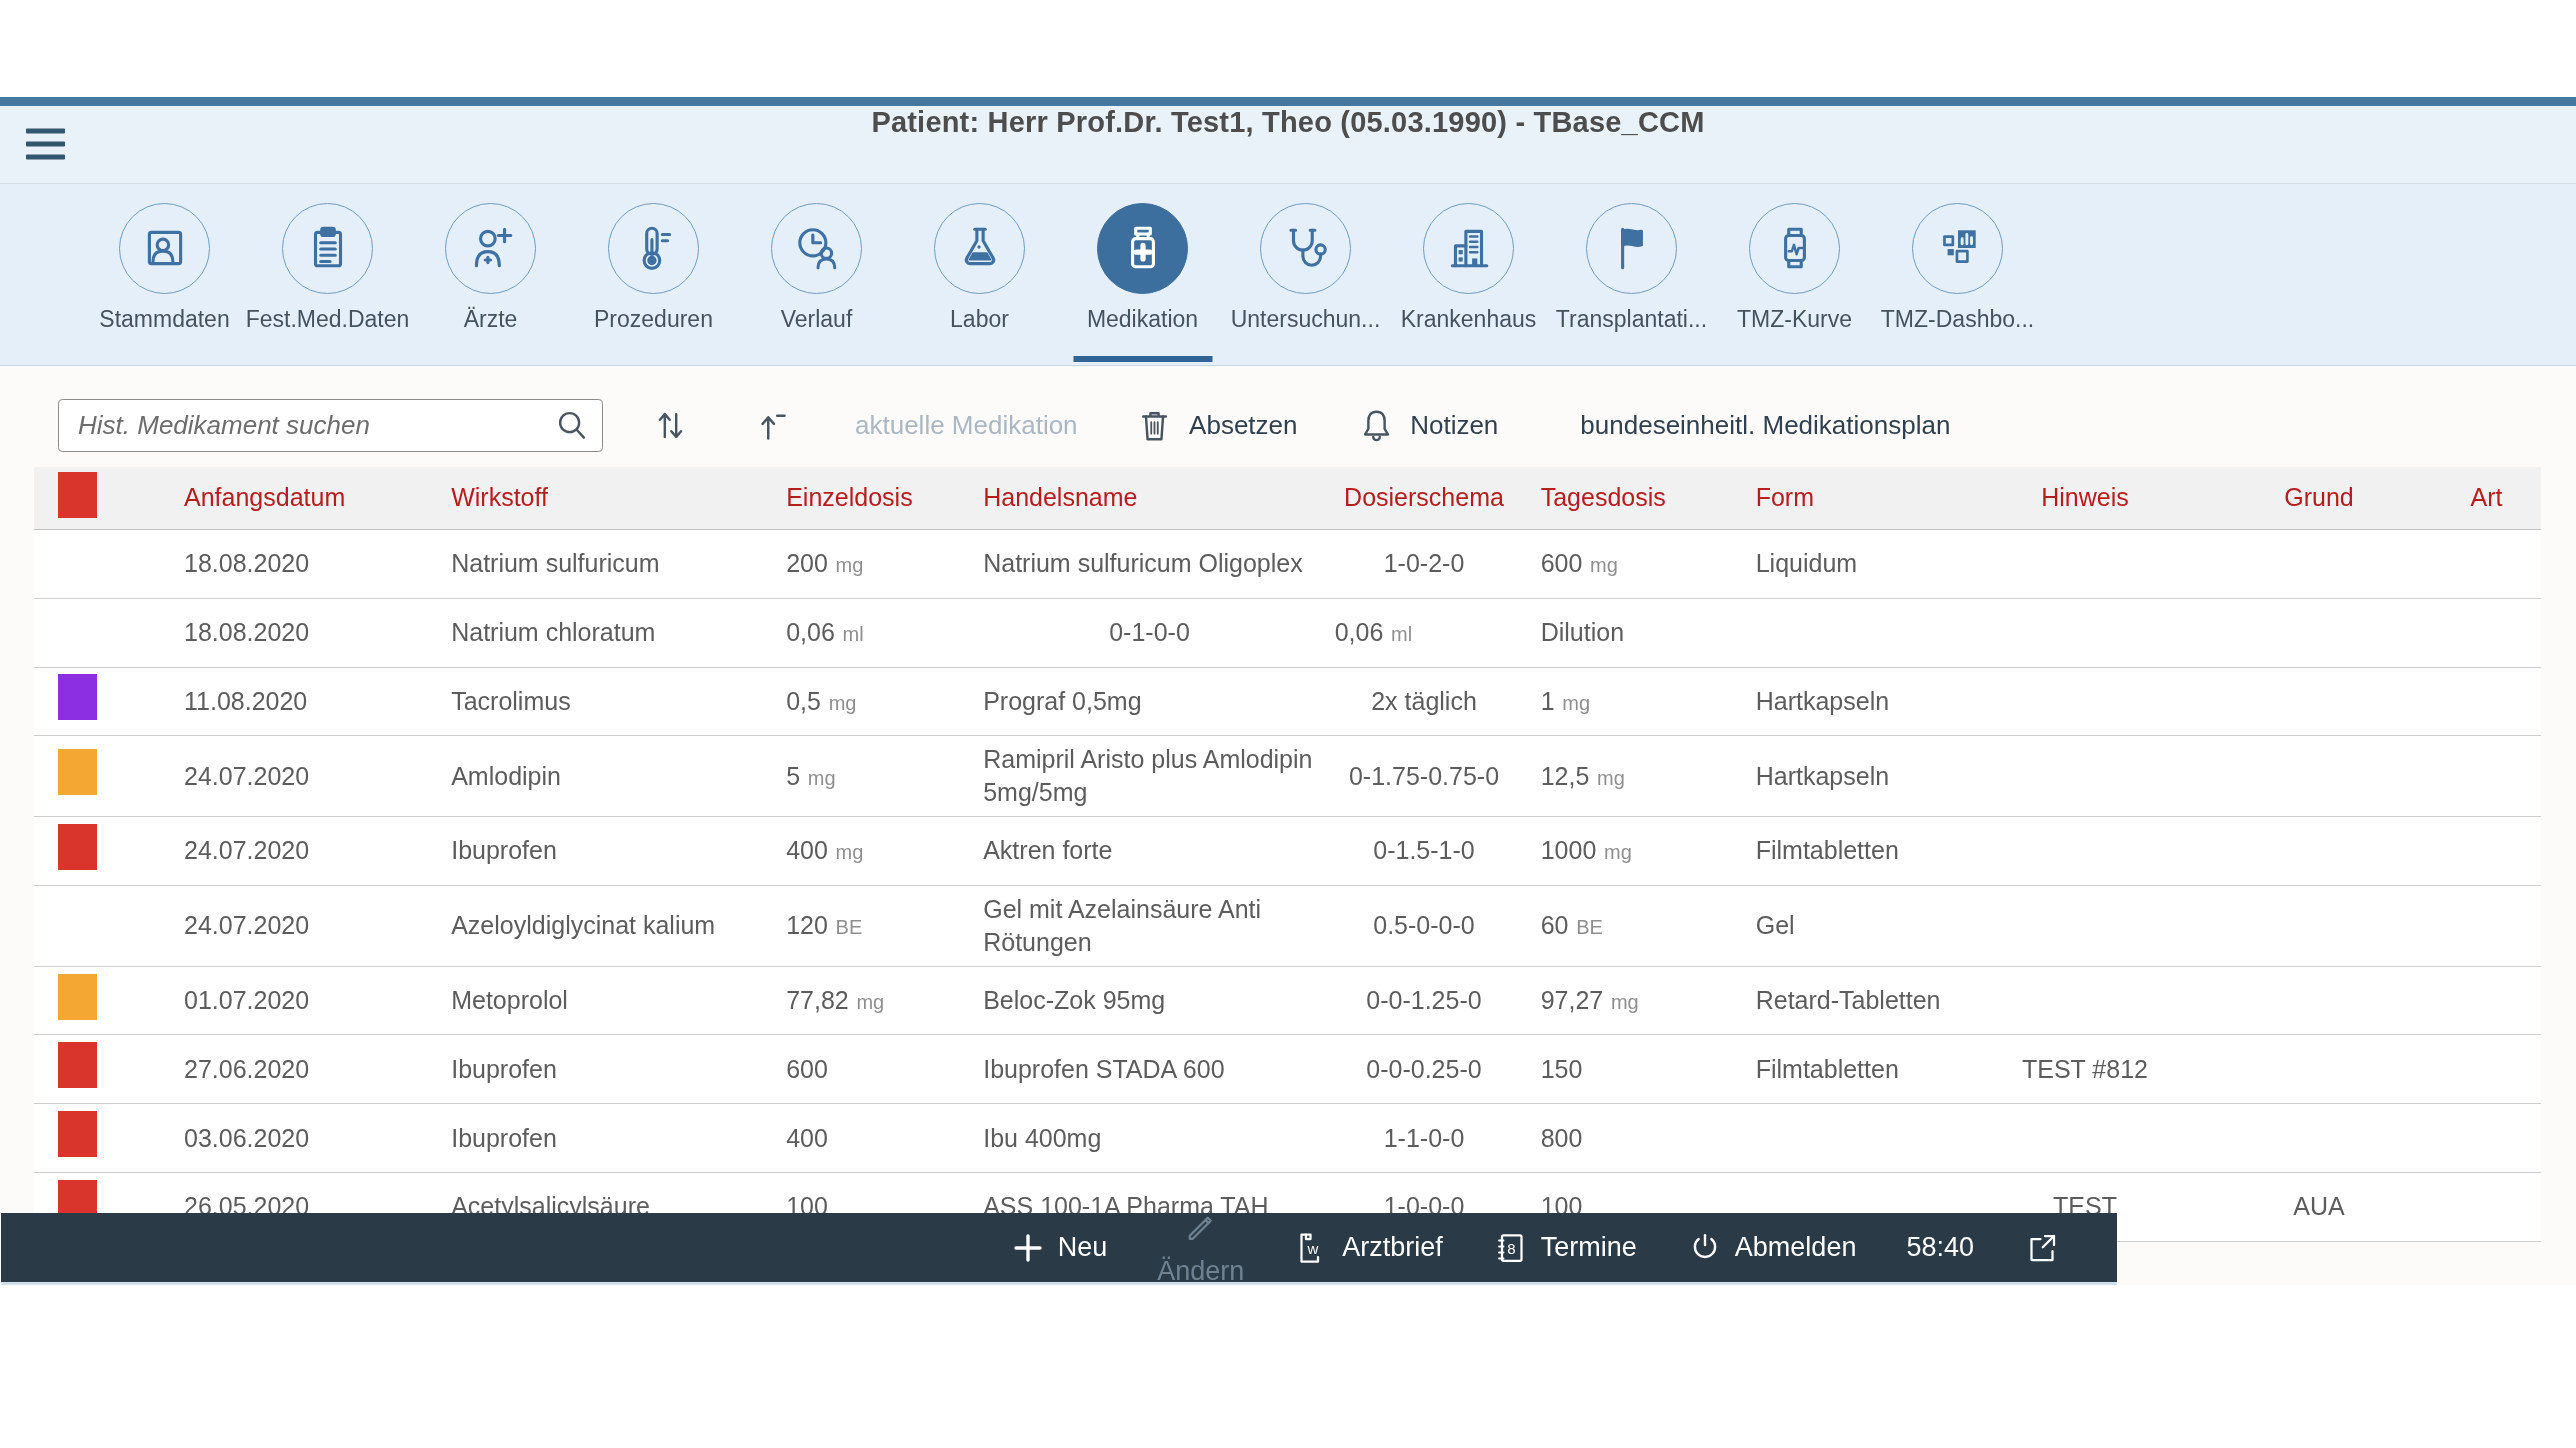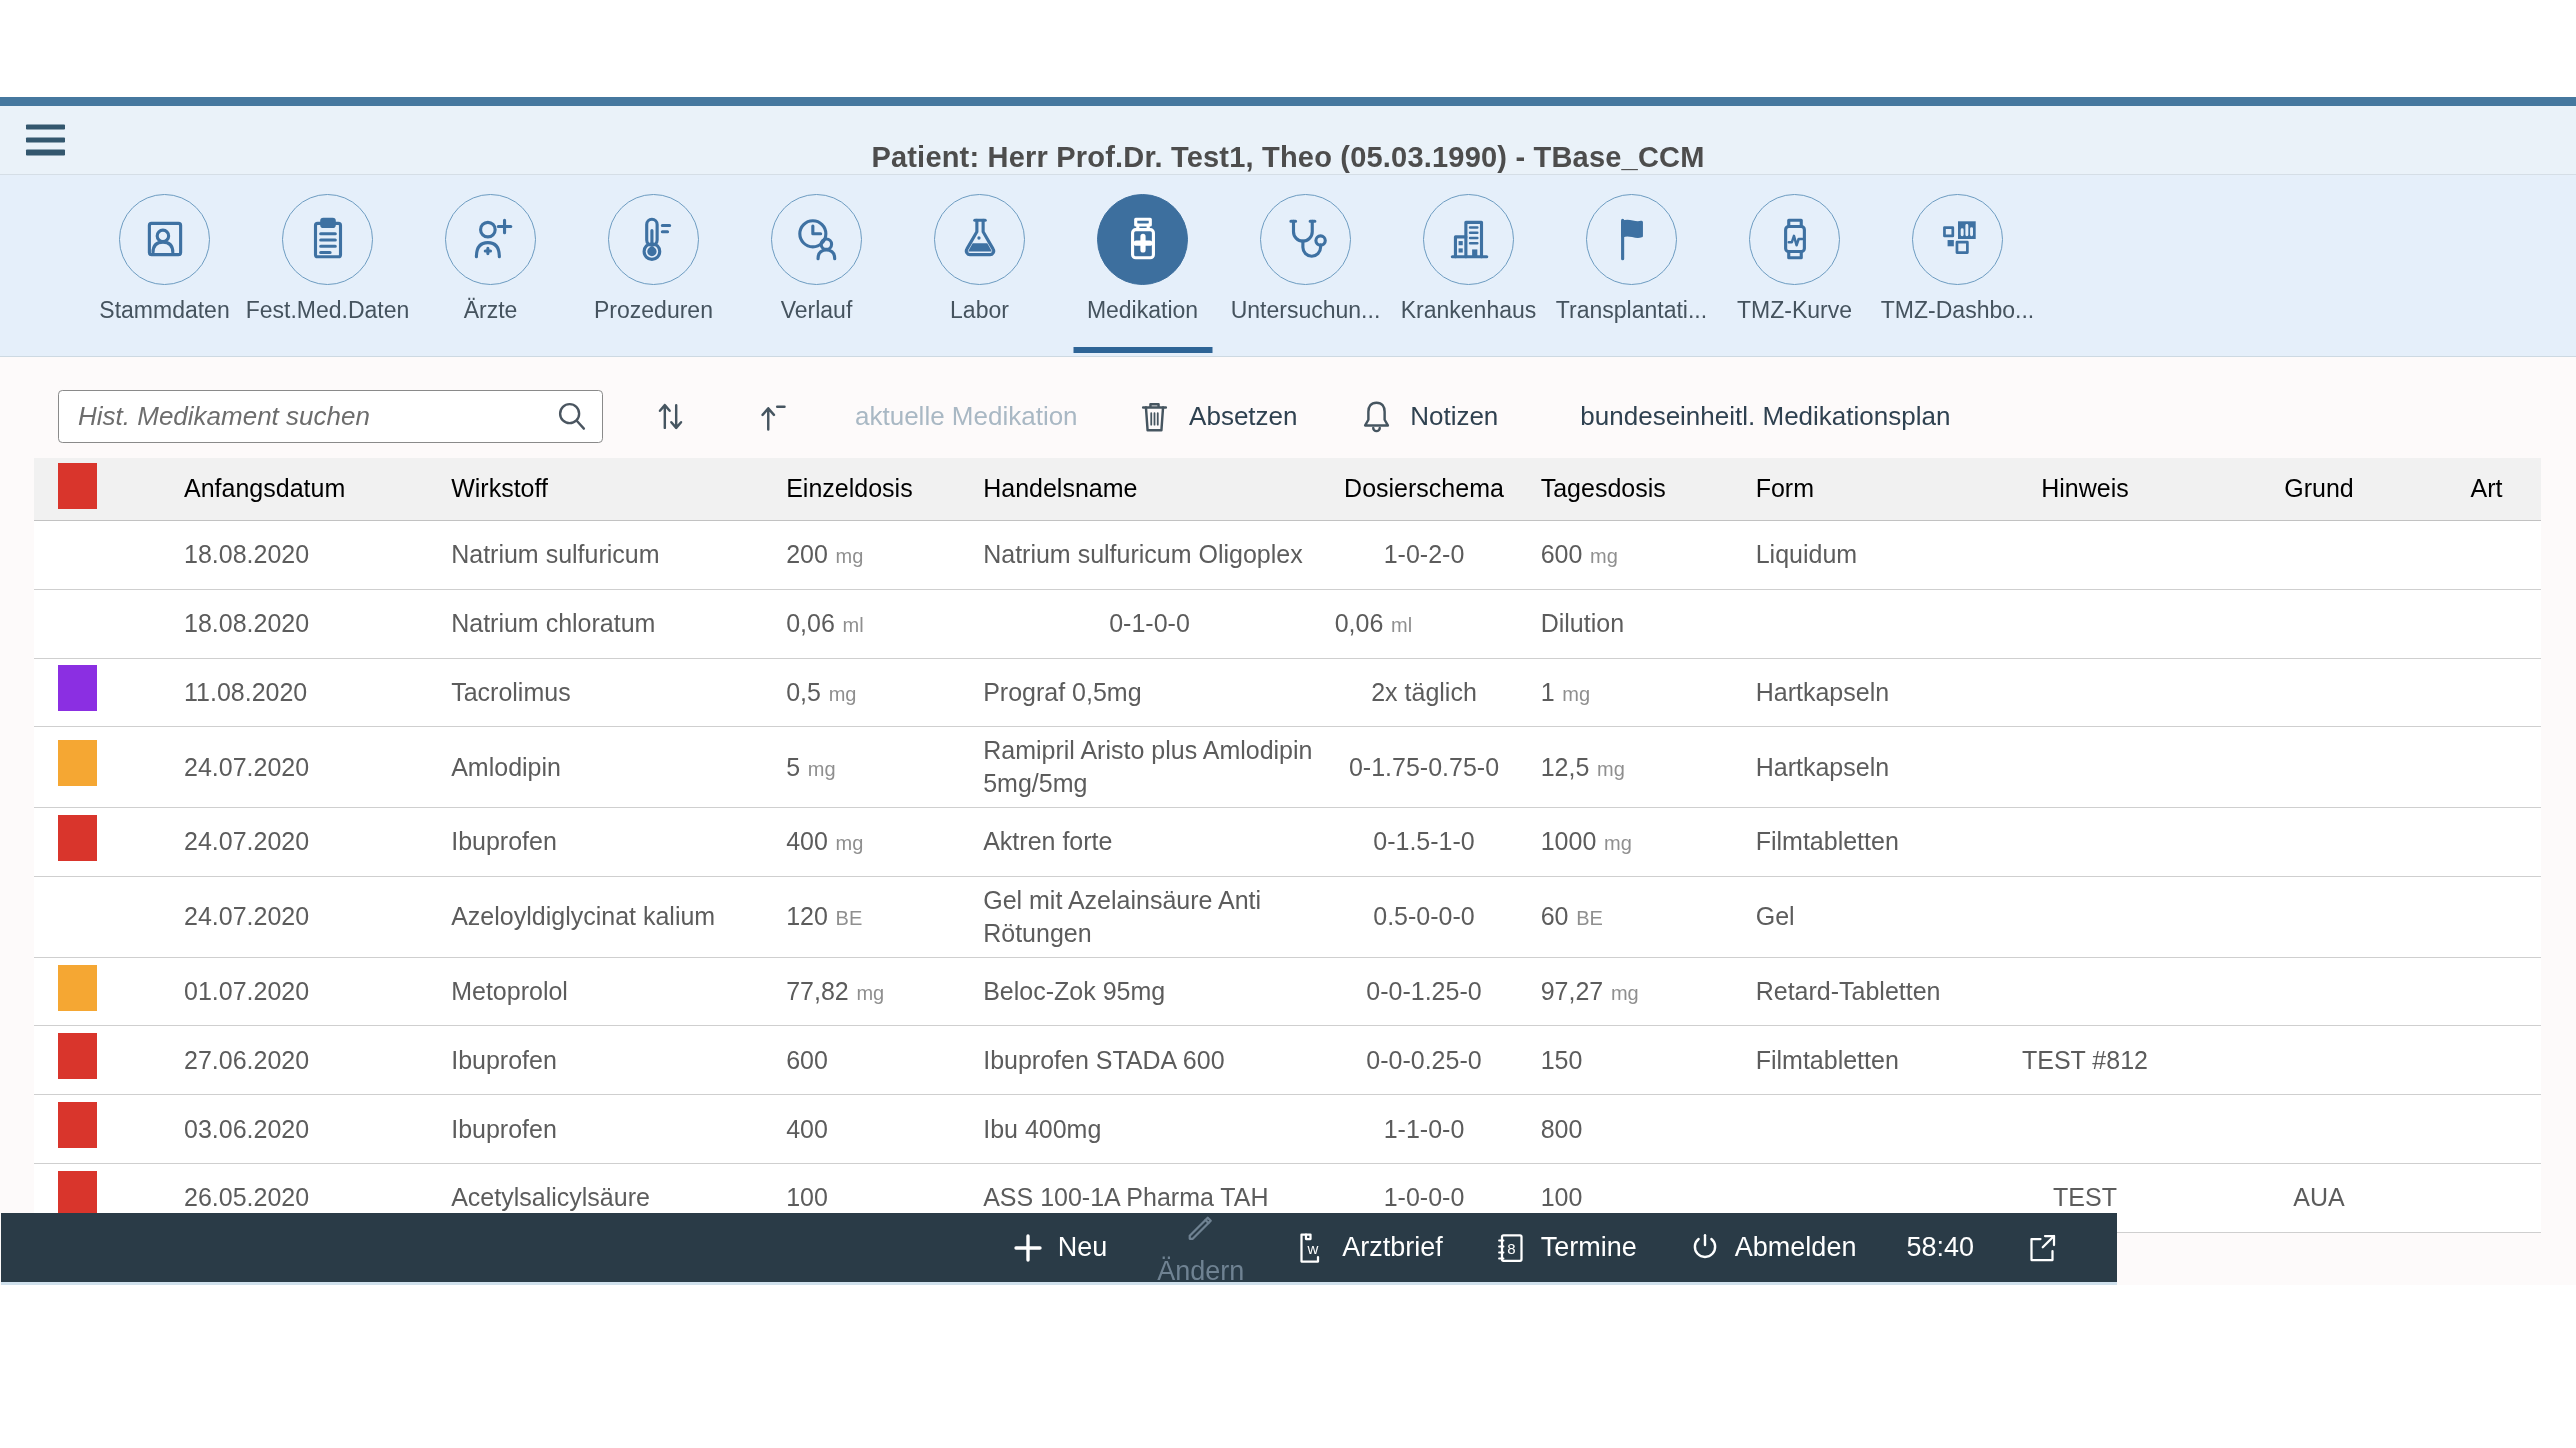--- a/index.html
+++ b/index.html
@@ -5,22 +5,22 @@
   * { box-sizing: border-box; margin: 0; padding: 0; }
   html, body { width: 2576px; height: 1449px; background: #ffffff; overflow: hidden;
     font-family: "Liberation Sans", sans-serif; }
 
   .app { position: absolute; top: 97px; left: 0; width: 2576px; height: 1270px; }
 
   
   .topline { height: 8.6px; background: #46789f; }
 
   
-  .titlebar { position: relative; height: 69px; background: #eaf2f9;
-    border-bottom: 0.9px solid #d5dee6; display: flex; align-items: flex-end; justify-content: center; }
+  .titlebar { position: relative; height: 78px; background: #eaf2f9;
+    border-bottom: 0.9px solid #d5dee6; display: flex; align-items: flex-start; justify-content: center; }
   .title { font-size: 29px; font-weight: bold; color: #4d4d4d; letter-spacing: 0.2px; }
   .hamburger { position: absolute; left: 26px; top: 50%; transform: translateY(-50%);
     width: 39px; height: 31px; display: flex; flex-direction: column; justify-content: space-between; cursor: pointer; }
   .hamburger span { display: block; height: 5.2px; background: #33576e; border-radius: 0.9px; }
 
   
   .navbar { height: 182px; background: #e5effa; border-bottom: 0.9px solid #cdd9e2;
     box-shadow: 0 4.3px 8.6px rgba(120,140,160,0.18); display: flex; padding-left: 83px; }
   .nav-item { width: 163px; height: 100%; position: relative; display: flex; flex-direction: column;
     align-items: center; padding-top: 19px; cursor: pointer; }
@@ -52,21 +52,21 @@
   .ml56 { margin-left: 48px; } .ml72 { margin-left: 62px; } .ml74 { margin-left: 64px; }
   .ml66 { margin-left: 57px; } .ml18 { margin-left: 15.5px; } .ml70 { margin-left: 60px; }
   .ml16 { margin-left: 13.7px; } .ml96 { margin-left: 82px; }
 
   
   .table { position: absolute; top: 101px; left: 34px; width: 2507px; background: transparent; }
   .grid { display: grid;
     grid-template-columns: 103px 309px 335px 197px 343px 206px 215px 223px 240px 228px 107px;
     align-items: center; }
   .thead { background: #f1f1f1; border-bottom: 1.7px solid #c2c2c2; min-height: 49px;
-    font-size: 25px; color: #000000; }
+    font-size: 25px; color: #b91c1c; }
   .th { padding: 5.2px 6.9px; }
   .sq { display: inline-block; width: 39px; height: 46px; }
   .c-color { padding-left: 24px; }
   .c-date { padding-left: 47px; }
   .c-pad5 { padding-left: 5.2px; }
   .c-pad15 { padding-left: 13.7px; }
   .c-center { text-align: center; padding: 0 5.2px; }
   .trow { background: #ffffff; border-bottom: 1.7px solid #cfcfcf; min-height: 45px;
     font-size: 25px; color: #5c5c5c; padding: 4.3px 0; cursor: pointer; }
   .trow .td { padding-top: 2.6px; padding-bottom: 2.6px; line-height: 1.32; }

